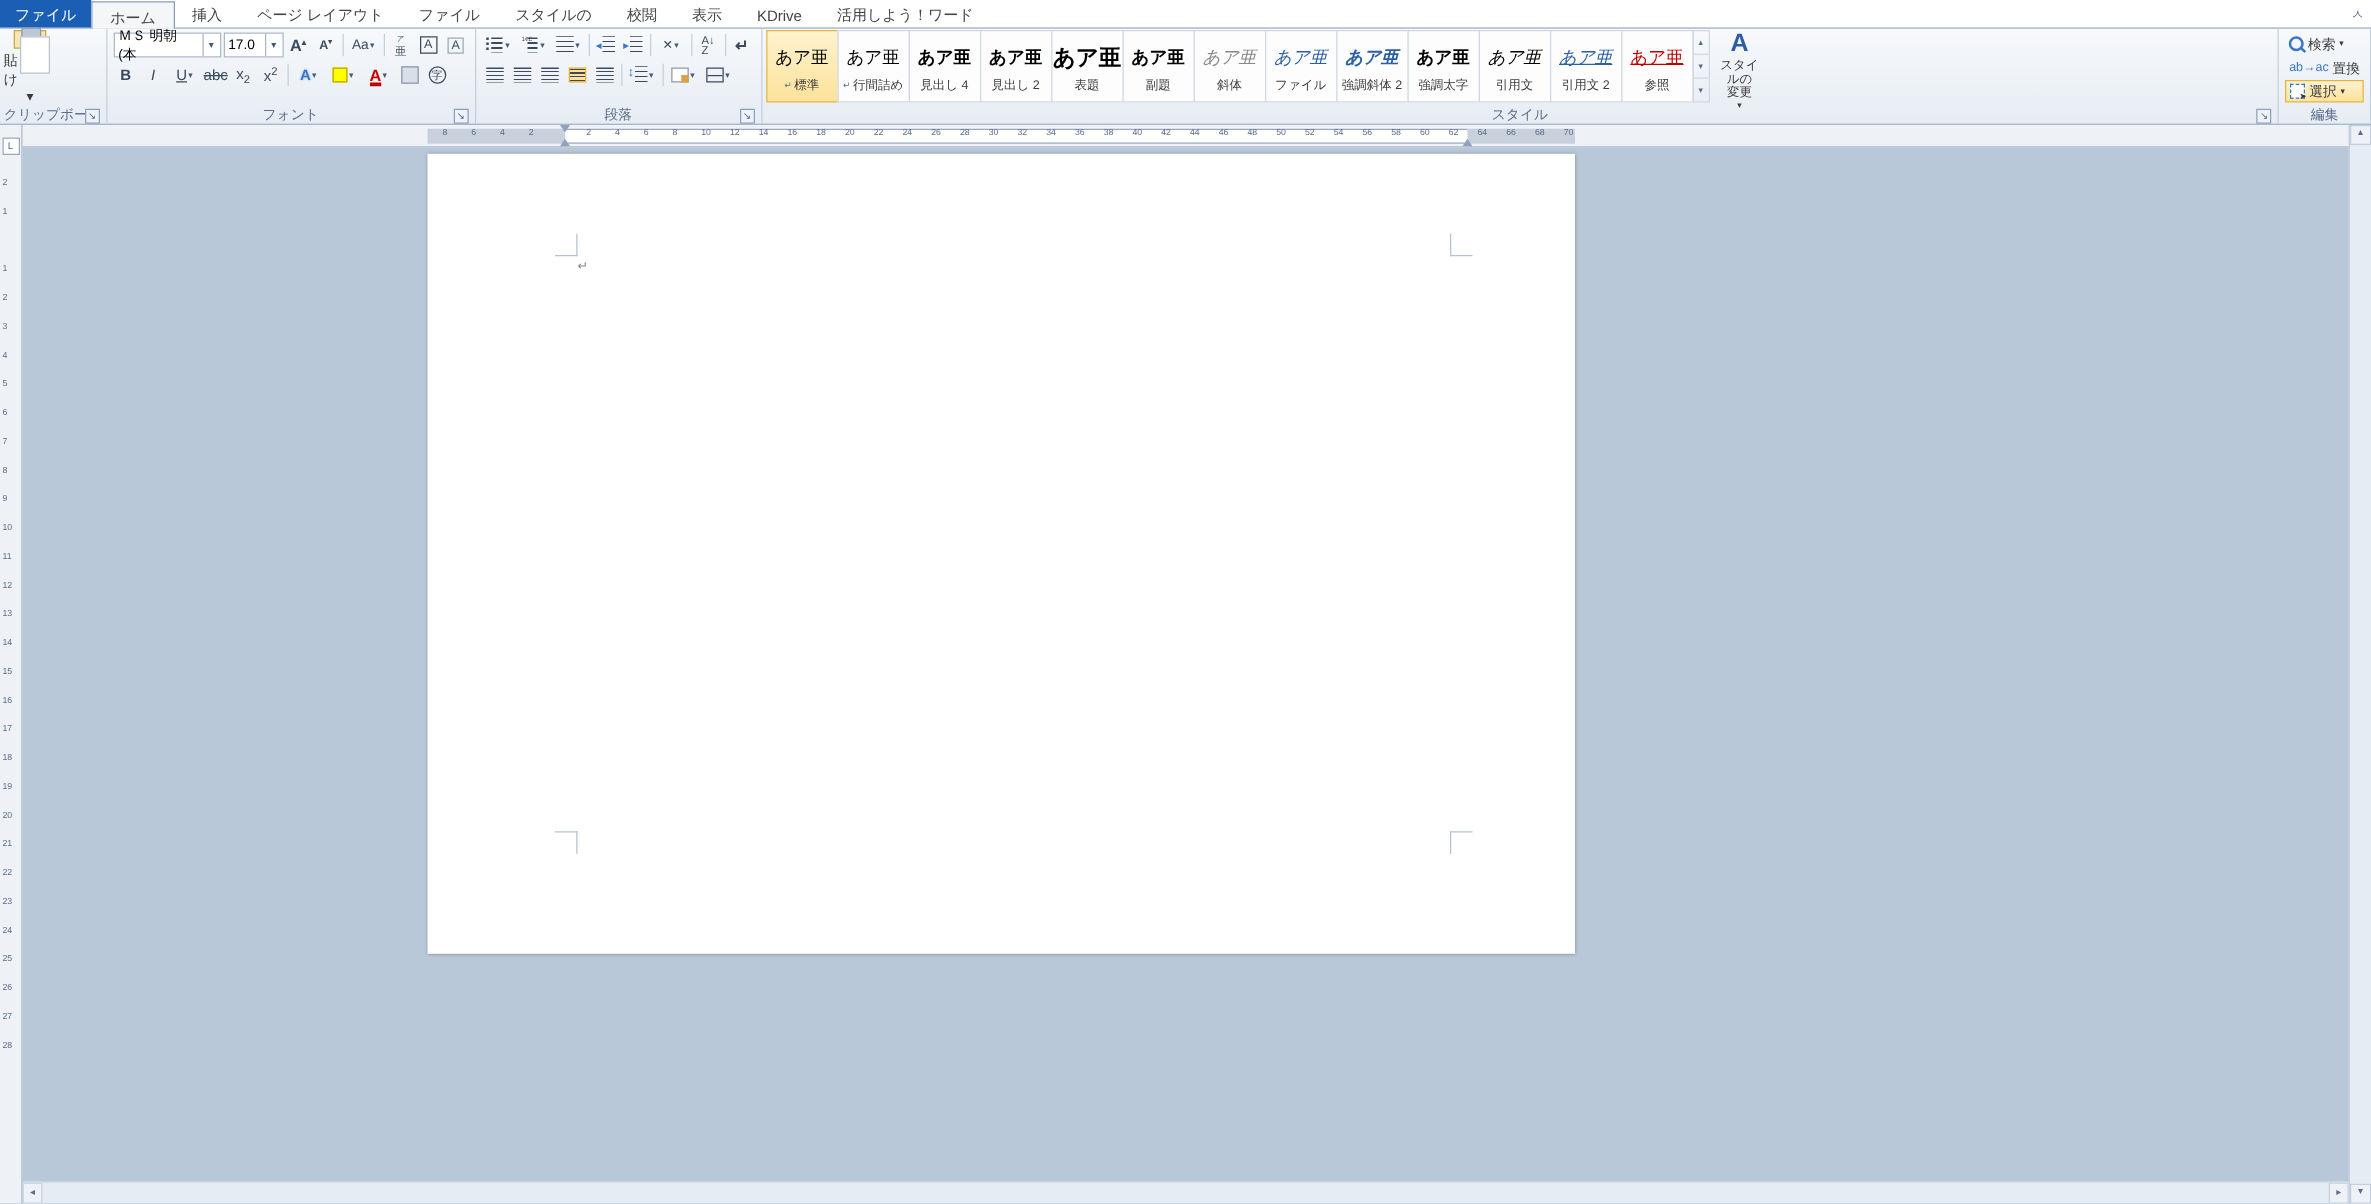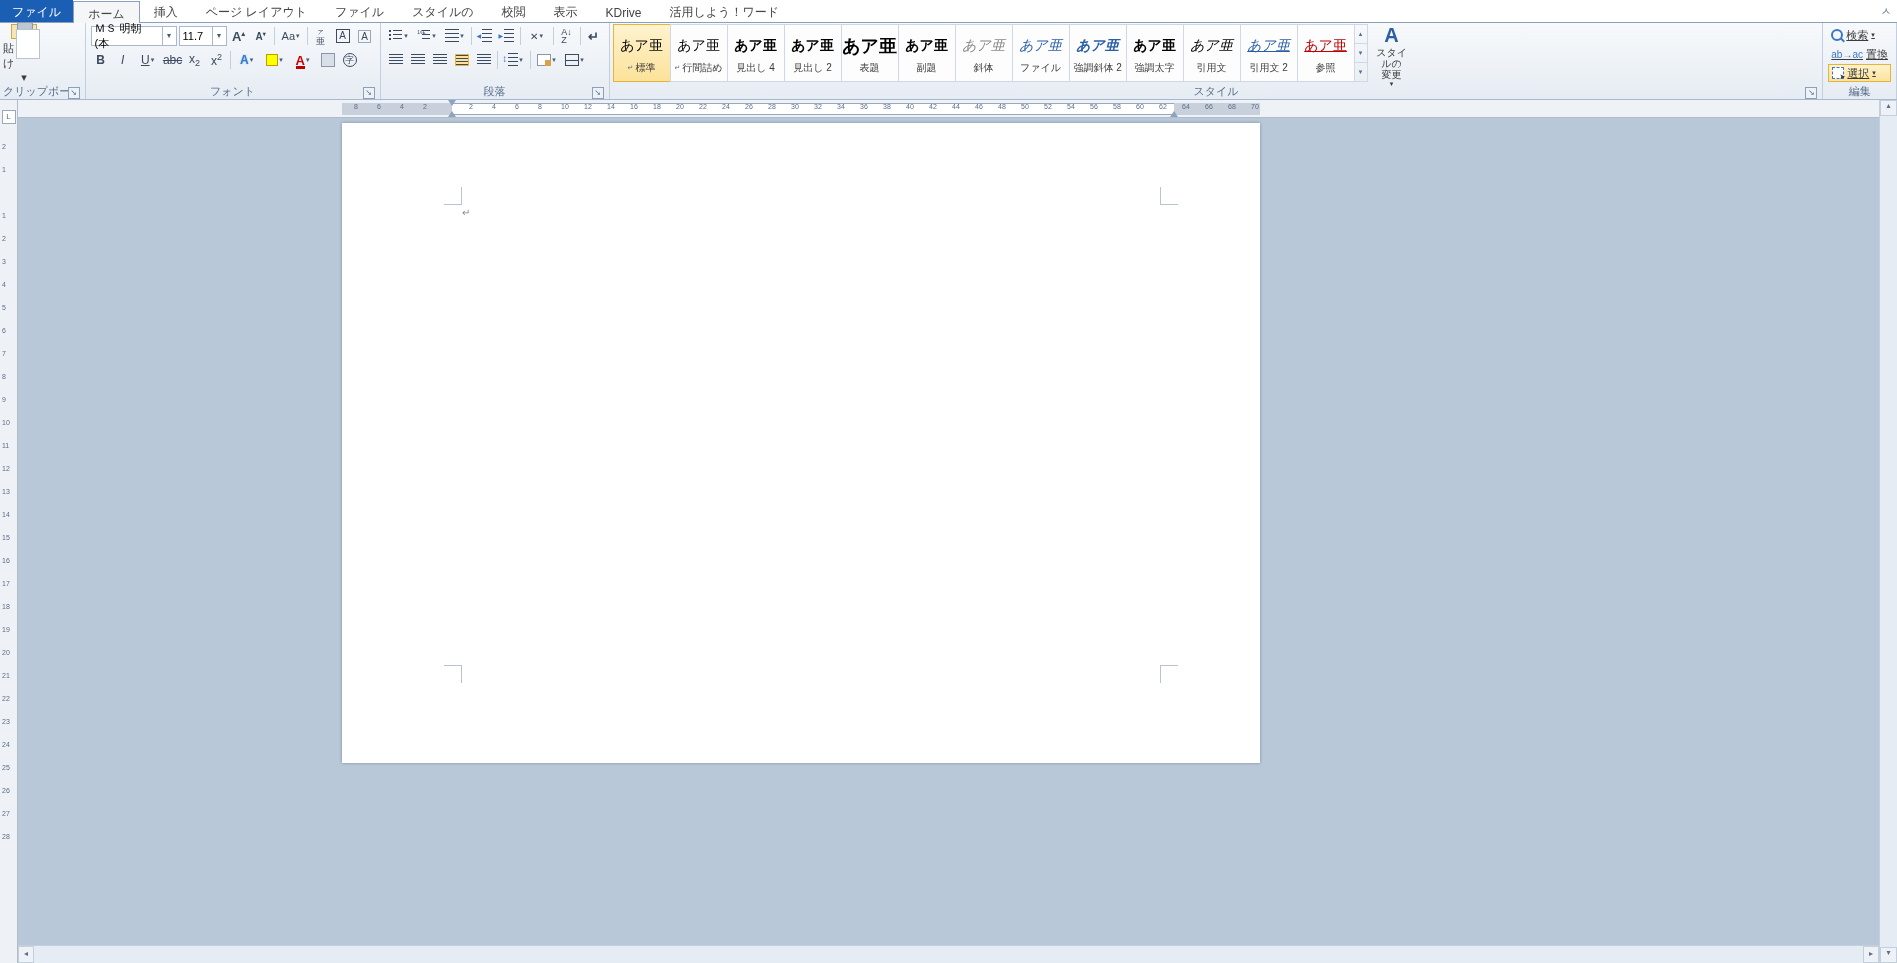--- a/index.html
+++ b/index.html
@@ -87,21 +87,21 @@
 .style-name{font-size:10px;color:#3b3b3b;display:flex;align-items:center;gap:2px;}
 .style-arrow{font-size:7px;color:#5a6e8c;}
 .gallery-scroll{width:14px;height:58px;display:flex;flex-direction:column;border:1px solid #cfd8e4;}
 .gallery-scroll div{flex:1;display:flex;align-items:center;justify-content:center;font-size:7px;color:#5a6e8c;border-bottom:1px solid #cfd8e4;}
 .gallery-scroll div:last-child{border:none;}
 .change-styles{width:40px;display:flex;flex-direction:column;align-items:center;justify-content:center;font-size:10px;color:#3b3b3b;margin-left:4px;}
 .change-styles .ic{font-size:20px;color:#2a5fa4;font-weight:bold;}
 
 
 .edit-col{display:flex;flex-direction:column;gap:1px;padding:2px 2px 0;font-size:11px;color:#3b3b3b;}
-.edit-item{display:flex;align-items:center;gap:3px;height:18px;padding:0 3px;white-space:nowrap;text-decoration:underline;}
+.edit-item{display:flex;align-items:center;gap:3px;height:18px;padding:0 3px;white-space:nowrap;}
 .edit-item.sel{border:1px solid #e8b33a;background:linear-gradient(#fef3cf,#fce29a);}
 .magnifier{width:12px;height:12px;border:2px solid #3a77c4;border-radius:50%;position:relative;}
 .magnifier::after{content:"";position:absolute;width:5px;height:2px;background:#3a77c4;right:-4px;bottom:-2px;transform:rotate(45deg);}
 .replace-ic{font-size:10px;color:#3a77c4;}
 .select-ic{width:12px;height:12px;background:#fff;border:1px dashed #3a77c4;position:relative;}
 .select-ic::after{content:"➤";position:absolute;font-size:7px;color:#333;right:-2px;bottom:-3px;}
 
 
 .workspace{flex:1;background:#b8c8d8;display:flex;overflow:hidden;position:relative;}
 .vruler{width:18px;background:#eef2f7;border-right:1px solid #b0bccc;font-size:7px;color:#5a6e8c;display:flex;flex-direction:column;align-items:center;padding-top:10px;position:relative;}
@@ -165,21 +165,21 @@
 
   <div class="group">
     <div class="group-body">
       <div class="font-rows">
         <div class="row">
           <div class="combo">
               <span class="font-name">ＭＳ 明朝 (本</span>
               <span class="combo-arrow">▾</span>
             </div>
           <div class="combo">
-              <span class="font-size">11.7</span>
+              <span class="font-size">17.0</span>
               <span class="combo-arrow">▾</span>
             </div>
           <div class="btn">
               <span class="grow-A">A<sup style="font-size:7px">▴</sup></span>
             </div>
           <div class="btn">
               <span class="shrink-A">A<sup style="font-size:6px">▾</sup></span>
             </div>
           <div class="sep"></div>
           <div class="btn split">

